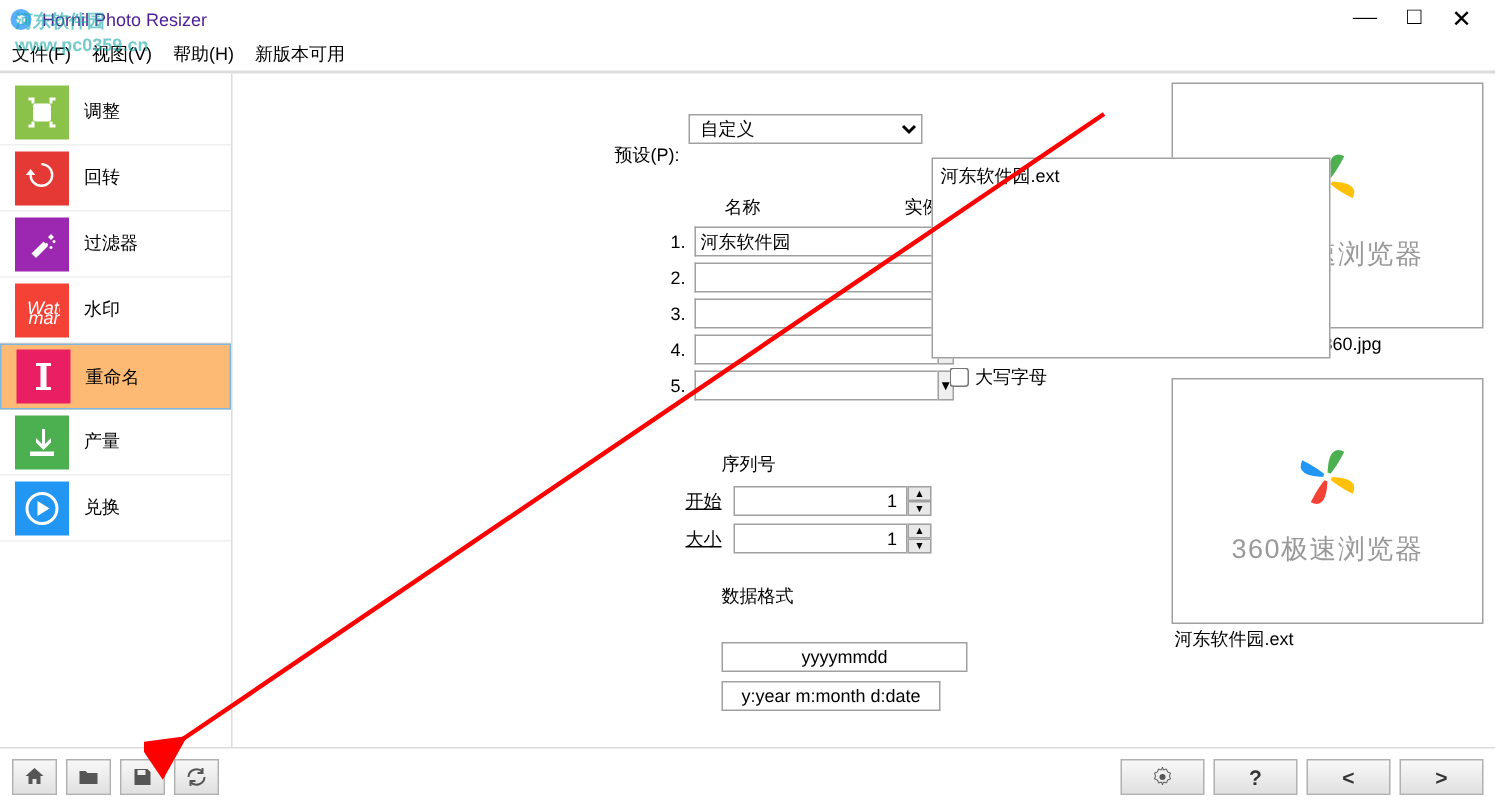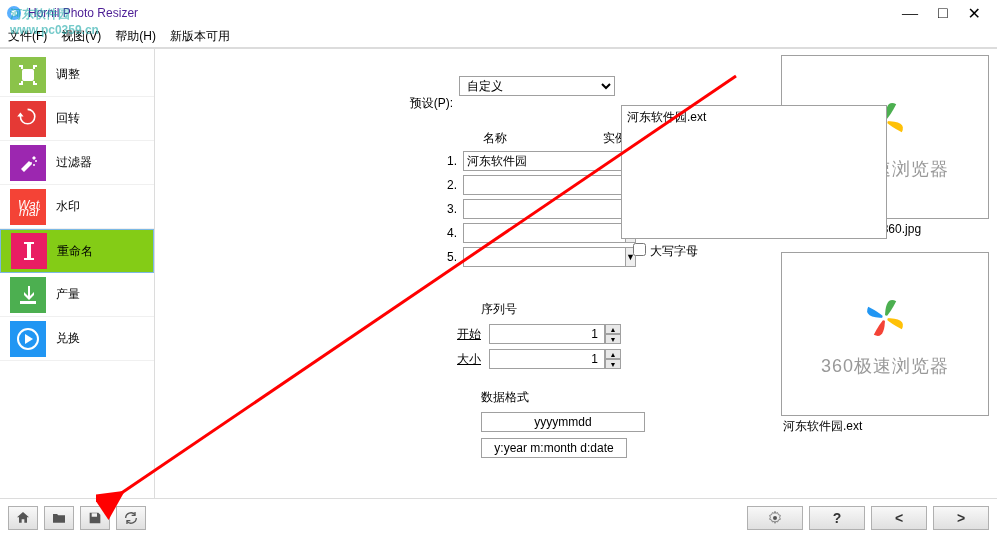--- a/index.html
+++ b/index.html
@@ -14,21 +14,21 @@
 .watermark { position: absolute; left: 10px; top: 2px; color: #1aa7a7; opacity: 0.6; font-size: 18px; font-weight: bold; pointer-events: none; }
 .watermark .sub { font-size: 12px; display: block; }
 
 .menubar { height: 22px; display: flex; align-items: center; gap: 14px; padding: 0 8px; background: #fff; border-bottom: 1px solid #dcdcdc; }
 .menubar span { color: #000; }
 
 .main { display: flex; height: 450px; border-top: 1px solid #dcdcdc; }
 
 .sidebar { width: 155px; border-right: 1px solid #dcdcdc; background: #fff; padding: 4px 0; }
 .side-item { display: flex; align-items: center; height: 44px; padding: 0 10px 0 10px; gap: 10px; border-bottom: 1px solid #f0f0f0; cursor: pointer; }
-.side-item.active { background: #84cc16; border: 1px solid #7cb8e4; }
+.side-item.active { background: #fdba74; border: 1px solid #7cb8e4; }
 .side-icon { width: 36px; height: 36px; border-radius: 0; display: flex; align-items: center; justify-content: center; color: #fff; }
 .side-icon svg { width: 24px; height: 24px; }
 .lbl-blue { background: #2196f3; }
 .lbl-green { background: #8bc34a; }
 .lbl-red { background: #e53935; }
 .lbl-purple { background: #9c27b0; }
 .lbl-orange { background: #f44336; }
 .lbl-pink { background: #e91e63; }
 .lbl-teal { background: #4caf50; }
 .lbl-play { background: #2196f3; }
@@ -44,34 +44,34 @@
 .names-area { margin-left: 260px; }
 .names-header { display: flex; margin-bottom: 4px; }
 .names-header .col1 { width: 168px; }
 .name-row { display: flex; align-items: center; margin-bottom: 4px; }
 .name-row .num { width: 28px; text-align: right; padding-right: 6px; }
 .name-combo { width: 128px; display: flex; }
 .name-combo input { flex: 1; border-right: none; }
 .name-combo .dd { width: 18px; border: 1px solid #a0a0a0; background: #efefef; display: flex; align-items: center; justify-content: center; font-size: 9px; }
 
 .example-box { position: absolute; left: 466px; top: 56px; width: 266px; height: 134px; border: 1px solid #a0a0a0; padding: 3px 5px; background: #fff; }
-.cap-checkbox { position: absolute; left: 478px; top: 194px; display: flex; gap: 4px; }
+.cap-checkbox { position: absolute; left: 478px; top: 194px; display: flex; align-items: center; gap: 4px; }
 .cap-checkbox input { width: 13px; height: 13px; }
 
 .seq-area { margin-left: 266px; margin-top: 34px; }
 .seq-area .seq-title { margin-bottom: 6px; margin-left: 40px; }
 .seq-area .seq-row { display: flex; align-items: center; margin-bottom: 5px; }
 .seq-area .seq-row label { width: 40px; text-align: right; margin-right: 8px; text-decoration: underline; }
 .spin-wrap { display: flex; align-items: center; }
 .spin-wrap input { width: 116px; text-align: right; padding-right: 6px; }
 .spin-btns { display: flex; flex-direction: column; width: 16px; }
 .spin-btns div { height: 10px; border: 1px solid #a0a0a0; background: #e8e8e8; font-size: 7px; display: flex; align-items: center; justify-content: center; line-height: 1; }
 
 .datefmt-area { margin-left: 306px; margin-top: 20px; }
-.datefmt-area .df-title { margin-bottom: 6px; font-family: Liberation Mono, monospace; }
+.datefmt-area .df-title { margin-bottom: 22px; font-family: Liberation Mono, monospace; }
 .datefmt-area input { width: 164px; margin-bottom: 6px; text-align: center; }
 .datefmt-area .hint { border: 1px solid #a0a0a0; width: 146px; padding: 2px 1px; text-align: center; background: #fff; }
 
 .preview-col { width: 220px; padding: 6px 12px 6px 4px; }
 .preview-box { width: 208px; height: 164px; border: 1px solid #a0a0a0; background: #fff; display: flex; flex-direction: column; align-items: center; justify-content: center; margin-bottom: 2px; }
 .pinwheel { width: 56px; height: 56px; margin-bottom: 8px; }
 .preview-txt { font-size: 18px; color: #999; letter-spacing: 1px; }
 .caption { font-size: 12px; color: #000; margin-bottom: 14px; padding-left: 2px; }
 
 .bottombar { height: 38px; border-top: 1px solid #dcdcdc; display: flex; align-items: center; padding: 0 8px; gap: 6px; }

